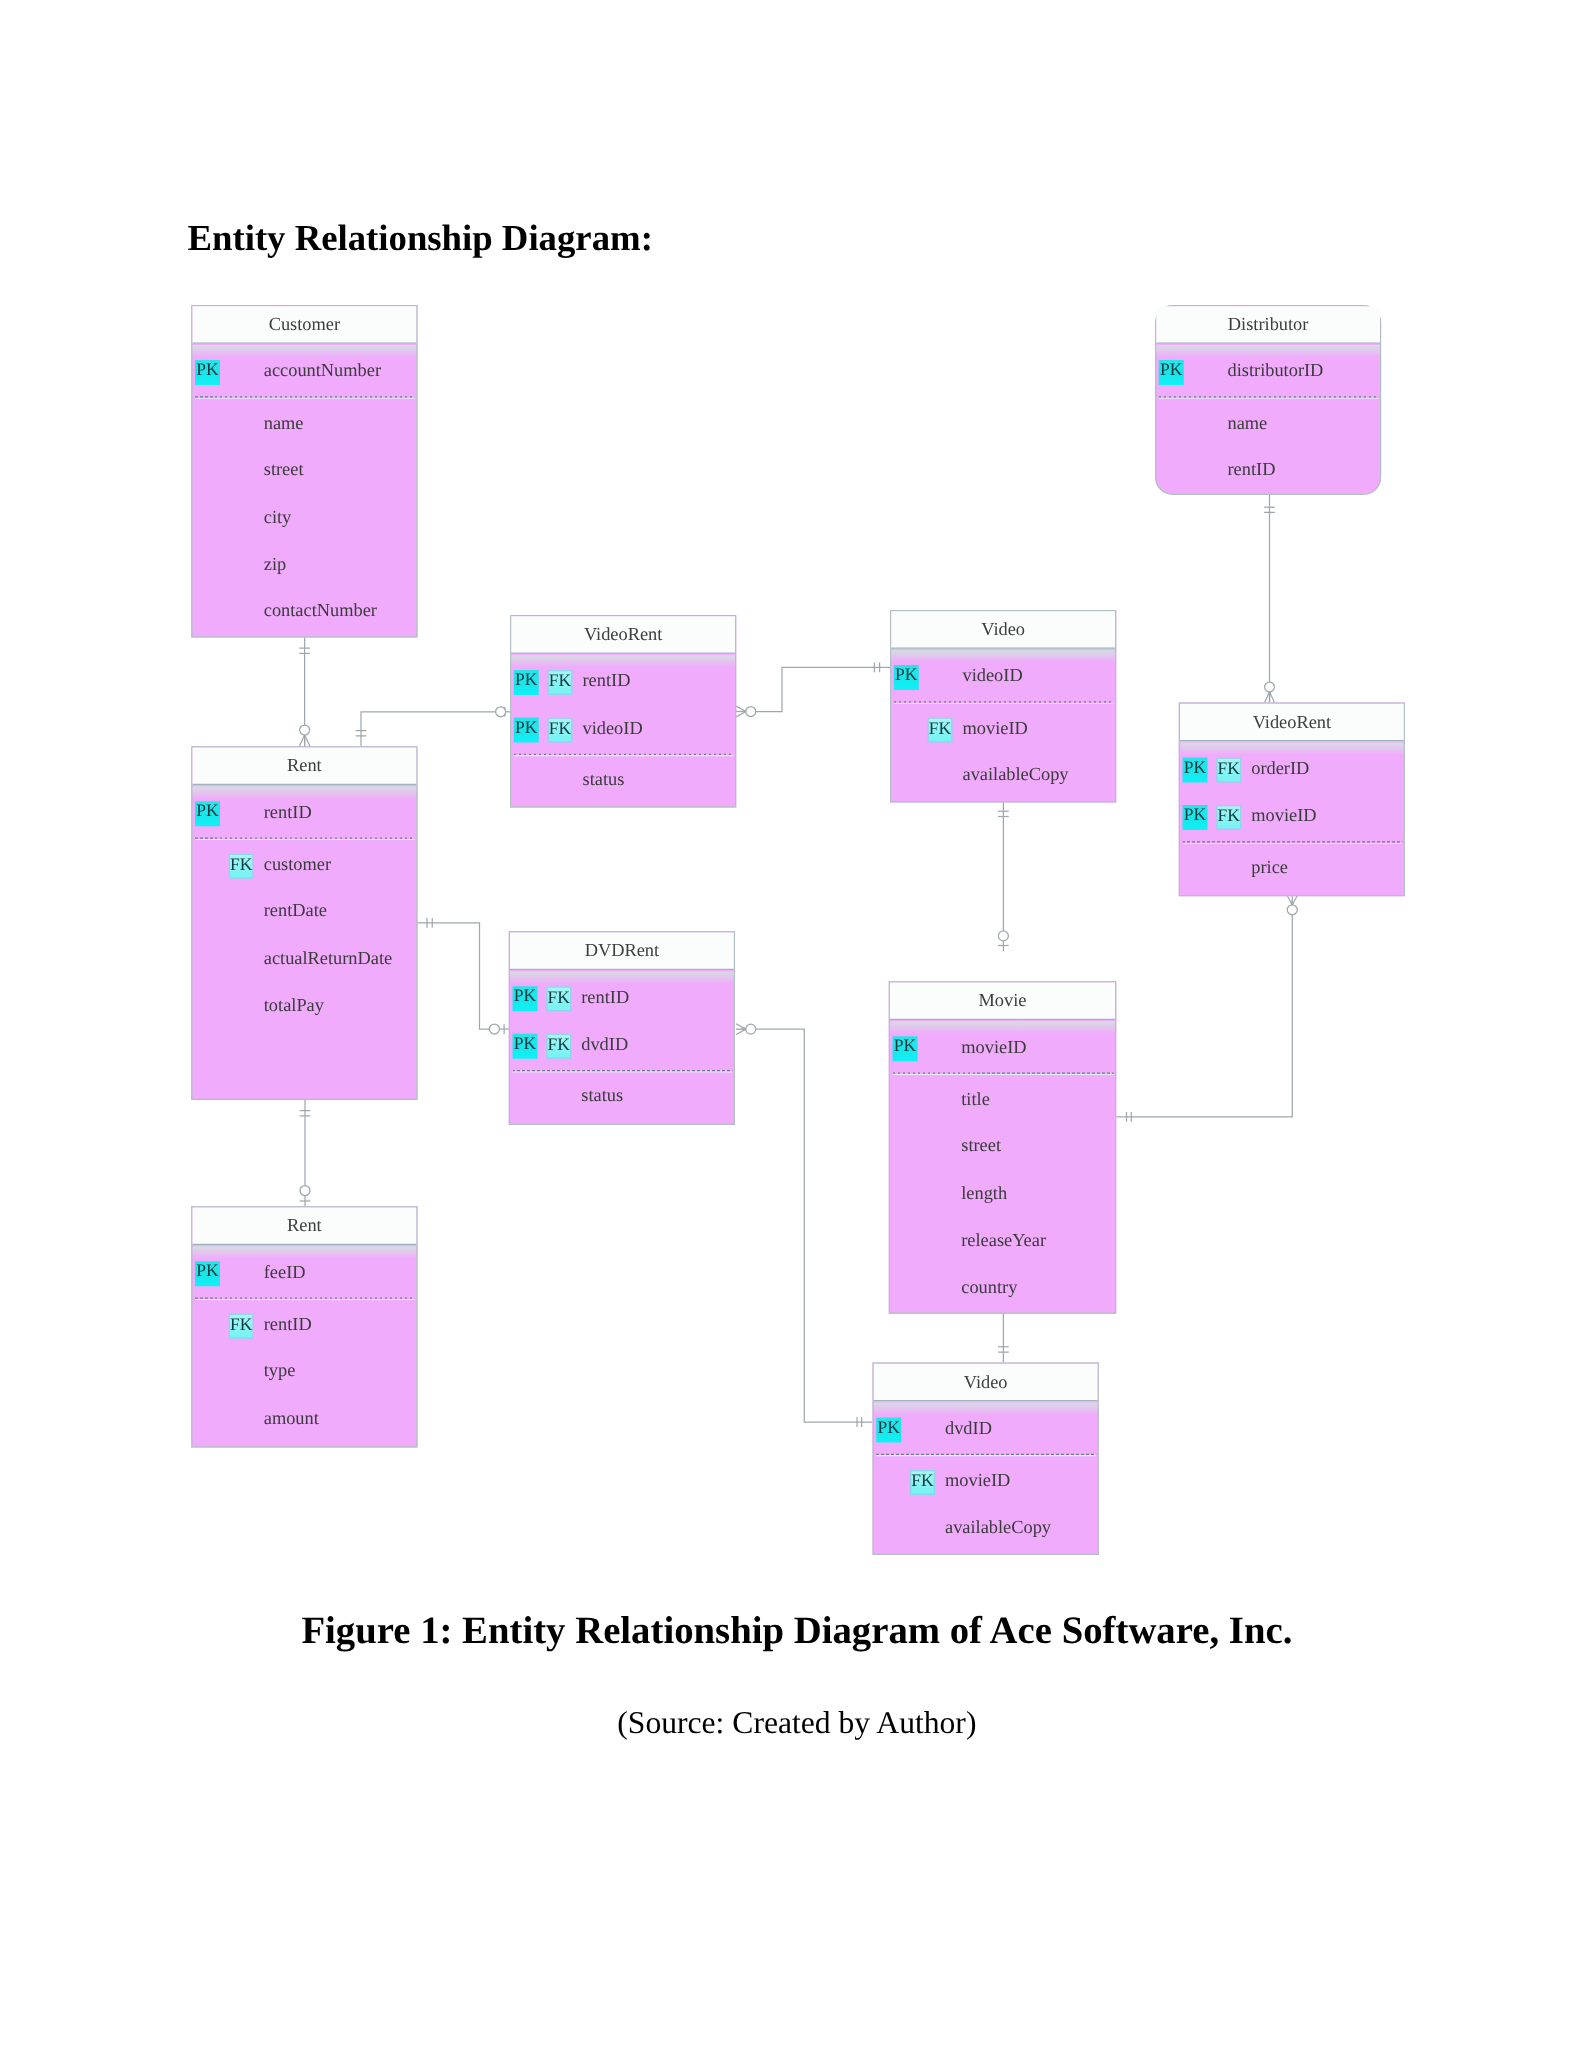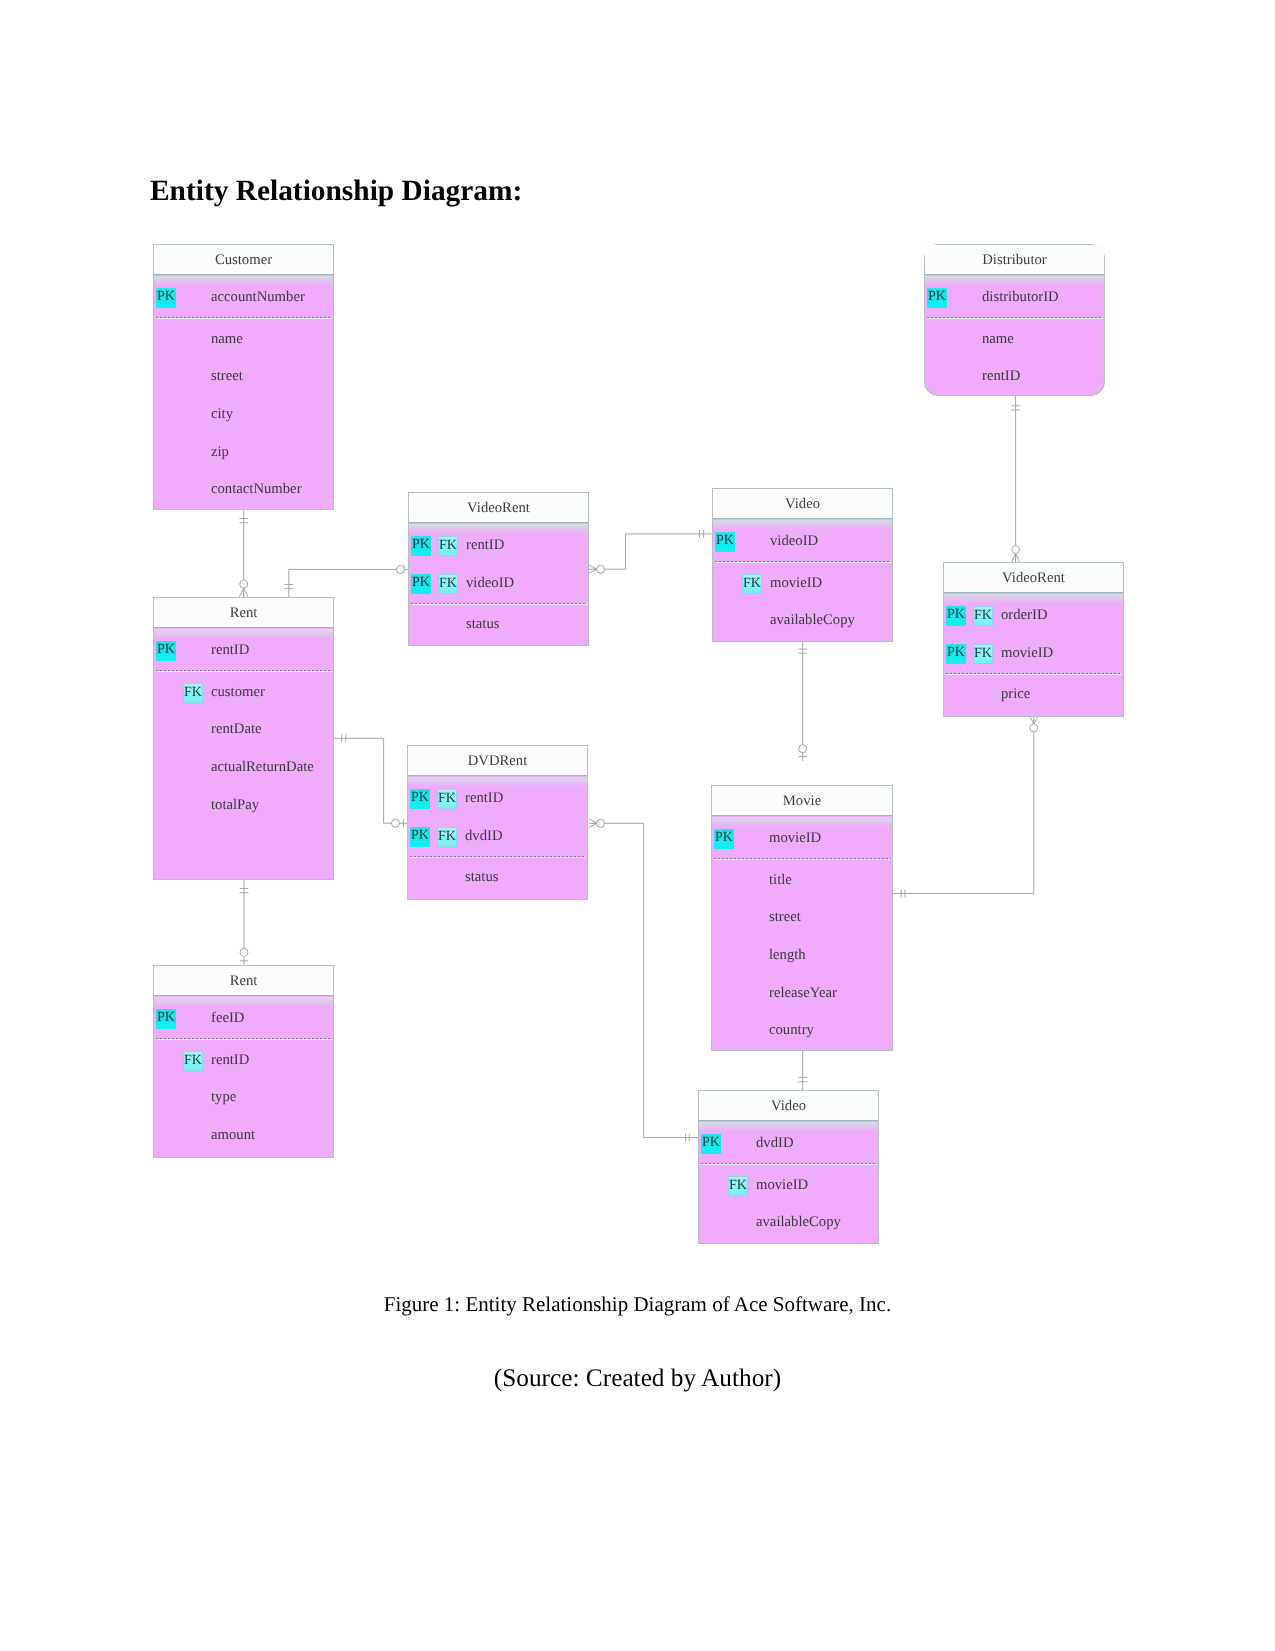--- a/index.html
+++ b/index.html
@@ -3,21 +3,21 @@
 <meta charset="utf-8">
 <title>Entity Relationship Diagram</title>
 <style>
   html,body{margin:0;padding:0;background:#ffffff;}
   body{width:1275px;height:1651px;font-family:"Liberation Serif",serif;position:relative;overflow:hidden;
        -webkit-font-smoothing:antialiased;text-rendering:geometricPrecision;}
   
   .page{position:absolute;left:0;top:0;width:1275px;height:1651px;background:#fff;filter:opacity(1);}
 
   .heading{position:absolute;left:150px;top:174px;font-size:29.4px;font-weight:bold;color:#000;white-space:nowrap;line-height:34px;}
-  .caption{position:absolute;left:0;width:1275px;text-align:center;font-size:21px;font-weight:normal;color:#000;line-height:30px;}
+  .caption{position:absolute;left:0;width:1275px;text-align:center;font-size:31px;font-weight:bold;color:#000;line-height:30px;}
   .source{position:absolute;left:0;width:1275px;text-align:center;font-size:25.3px;color:#000;line-height:30px;}
 
   
   .ent{position:absolute;box-sizing:border-box;border:1px solid #b4bec5;background:#f0abfc;}
   .ent > .hdr{position:absolute;left:0;top:0;right:0;height:30px;box-sizing:border-box;
       background:#fbfdfc;border-bottom:1px solid #9fb3c0;
       text-align:center;font-size:14.7px;color:#3d3d3d;line-height:30px;white-space:nowrap;}
   .ent > .body{position:absolute;left:0;right:0;top:31px;bottom:0;overflow:hidden;padding-top:12px;
       background-image:linear-gradient(to bottom, #d6dde2 0px, rgba(216,216,216,0) 10px);}
   .row{position:relative;padding-bottom:20.95px;}

